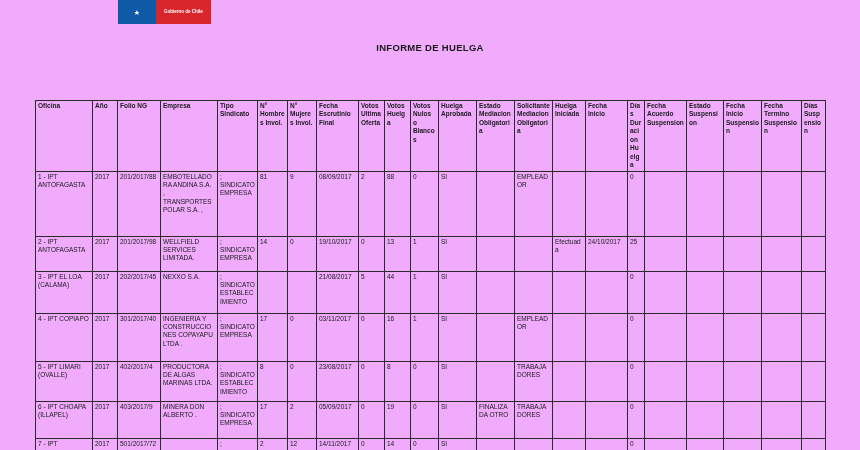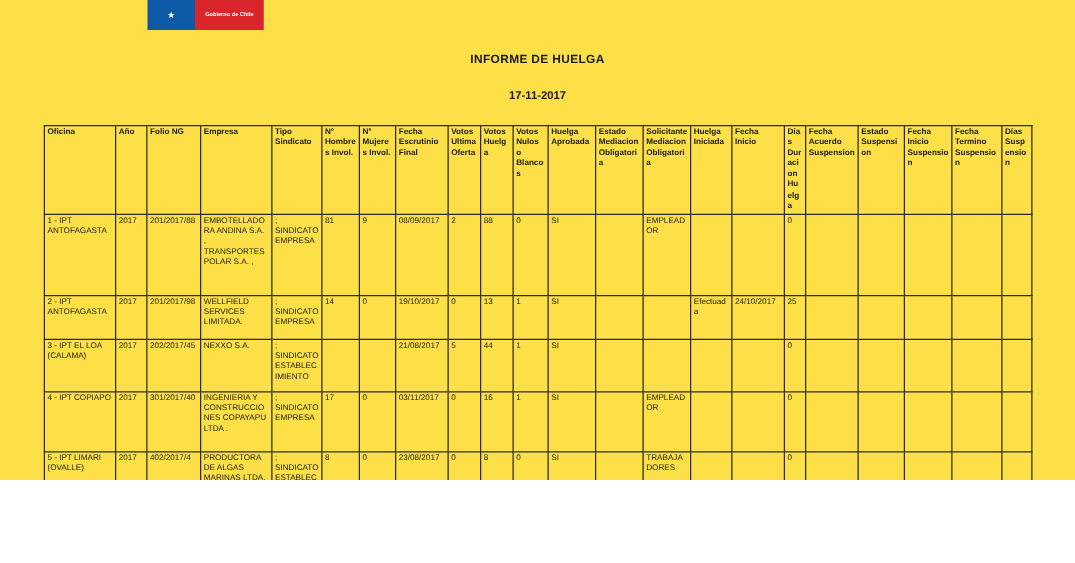--- a/index.html
+++ b/index.html
@@ -1,21 +1,21 @@
 <!DOCTYPE html>
 <html><head>
 <meta charset="utf-8">
 <style>
   html, body { margin: 0; padding: 0; background: #ffffff; }
   .page {
     position: relative;
     width: 860px;
-    height: 384px;
+    height: 450px;
     overflow: hidden;
-    background: #fde047;
+    background: #f0abfc;
     font-family: "Liberation Sans", sans-serif;
     color: #1a1a1a;
   }
   .logo {
     position: absolute;
     left: 118px;
     top: 0;
     display: flex;
     height: 24px;
   }
@@ -100,21 +100,20 @@
   <div class="logo">
     <div class="logo-blue" style="background: rgb(14, 90, 167);">
       <span class="star">★</span>
     </div>
     <div class="logo-red" style="background: rgb(216, 38, 44);">
       <span>Gobierno de Chile</span>
     </div>
   </div>
 
   <h1 class="report-title">INFORME DE HUELGA</h1>
-  <div class="report-date">17-11-2017</div>
 
   <div class="table-wrap">
     <table class="report" id="huelga-table">
       <colgroup id="table-cols">
           <col style="width: 57px;">
           <col style="width: 25px;">
           <col style="width: 43px;">
           <col style="width: 57px;">
           <col style="width: 40px;">
           <col style="width: 30px;">

